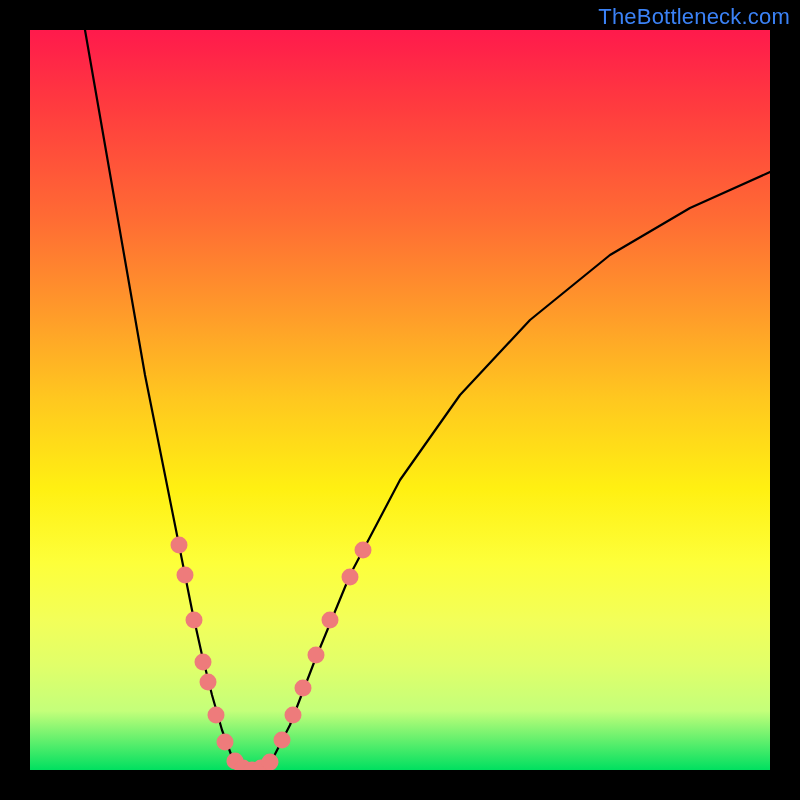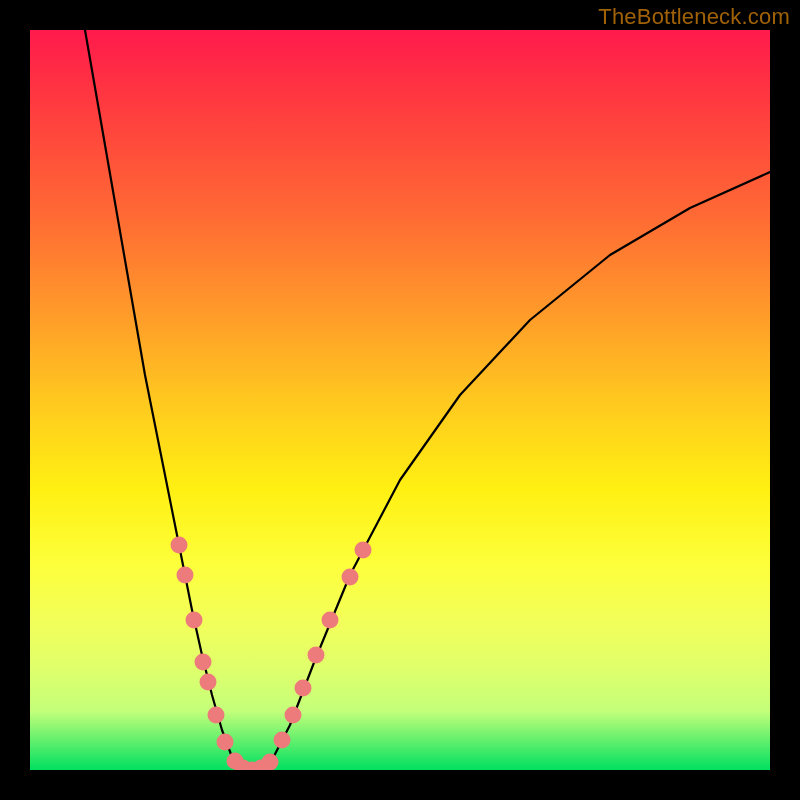--- a/index.html
+++ b/index.html
@@ -44,21 +44,21 @@
       #f2ff5a 80%,
       #e0ff6a 86%,
       #c4ff7a 92%,
       #00e060 100%
     );
   }
   .watermark {
     position: absolute;
     top: 4px;
     right: 10px;
-    color: #a16207;
+    color: #3b82f6;
     font-size: 22px;
     font-weight: 500;
     letter-spacing: 0.2px;
     user-select: none;
     margin-left: 28px;
   }
   svg.curve {
     position: absolute;
     left: 0;
     top: 0;

